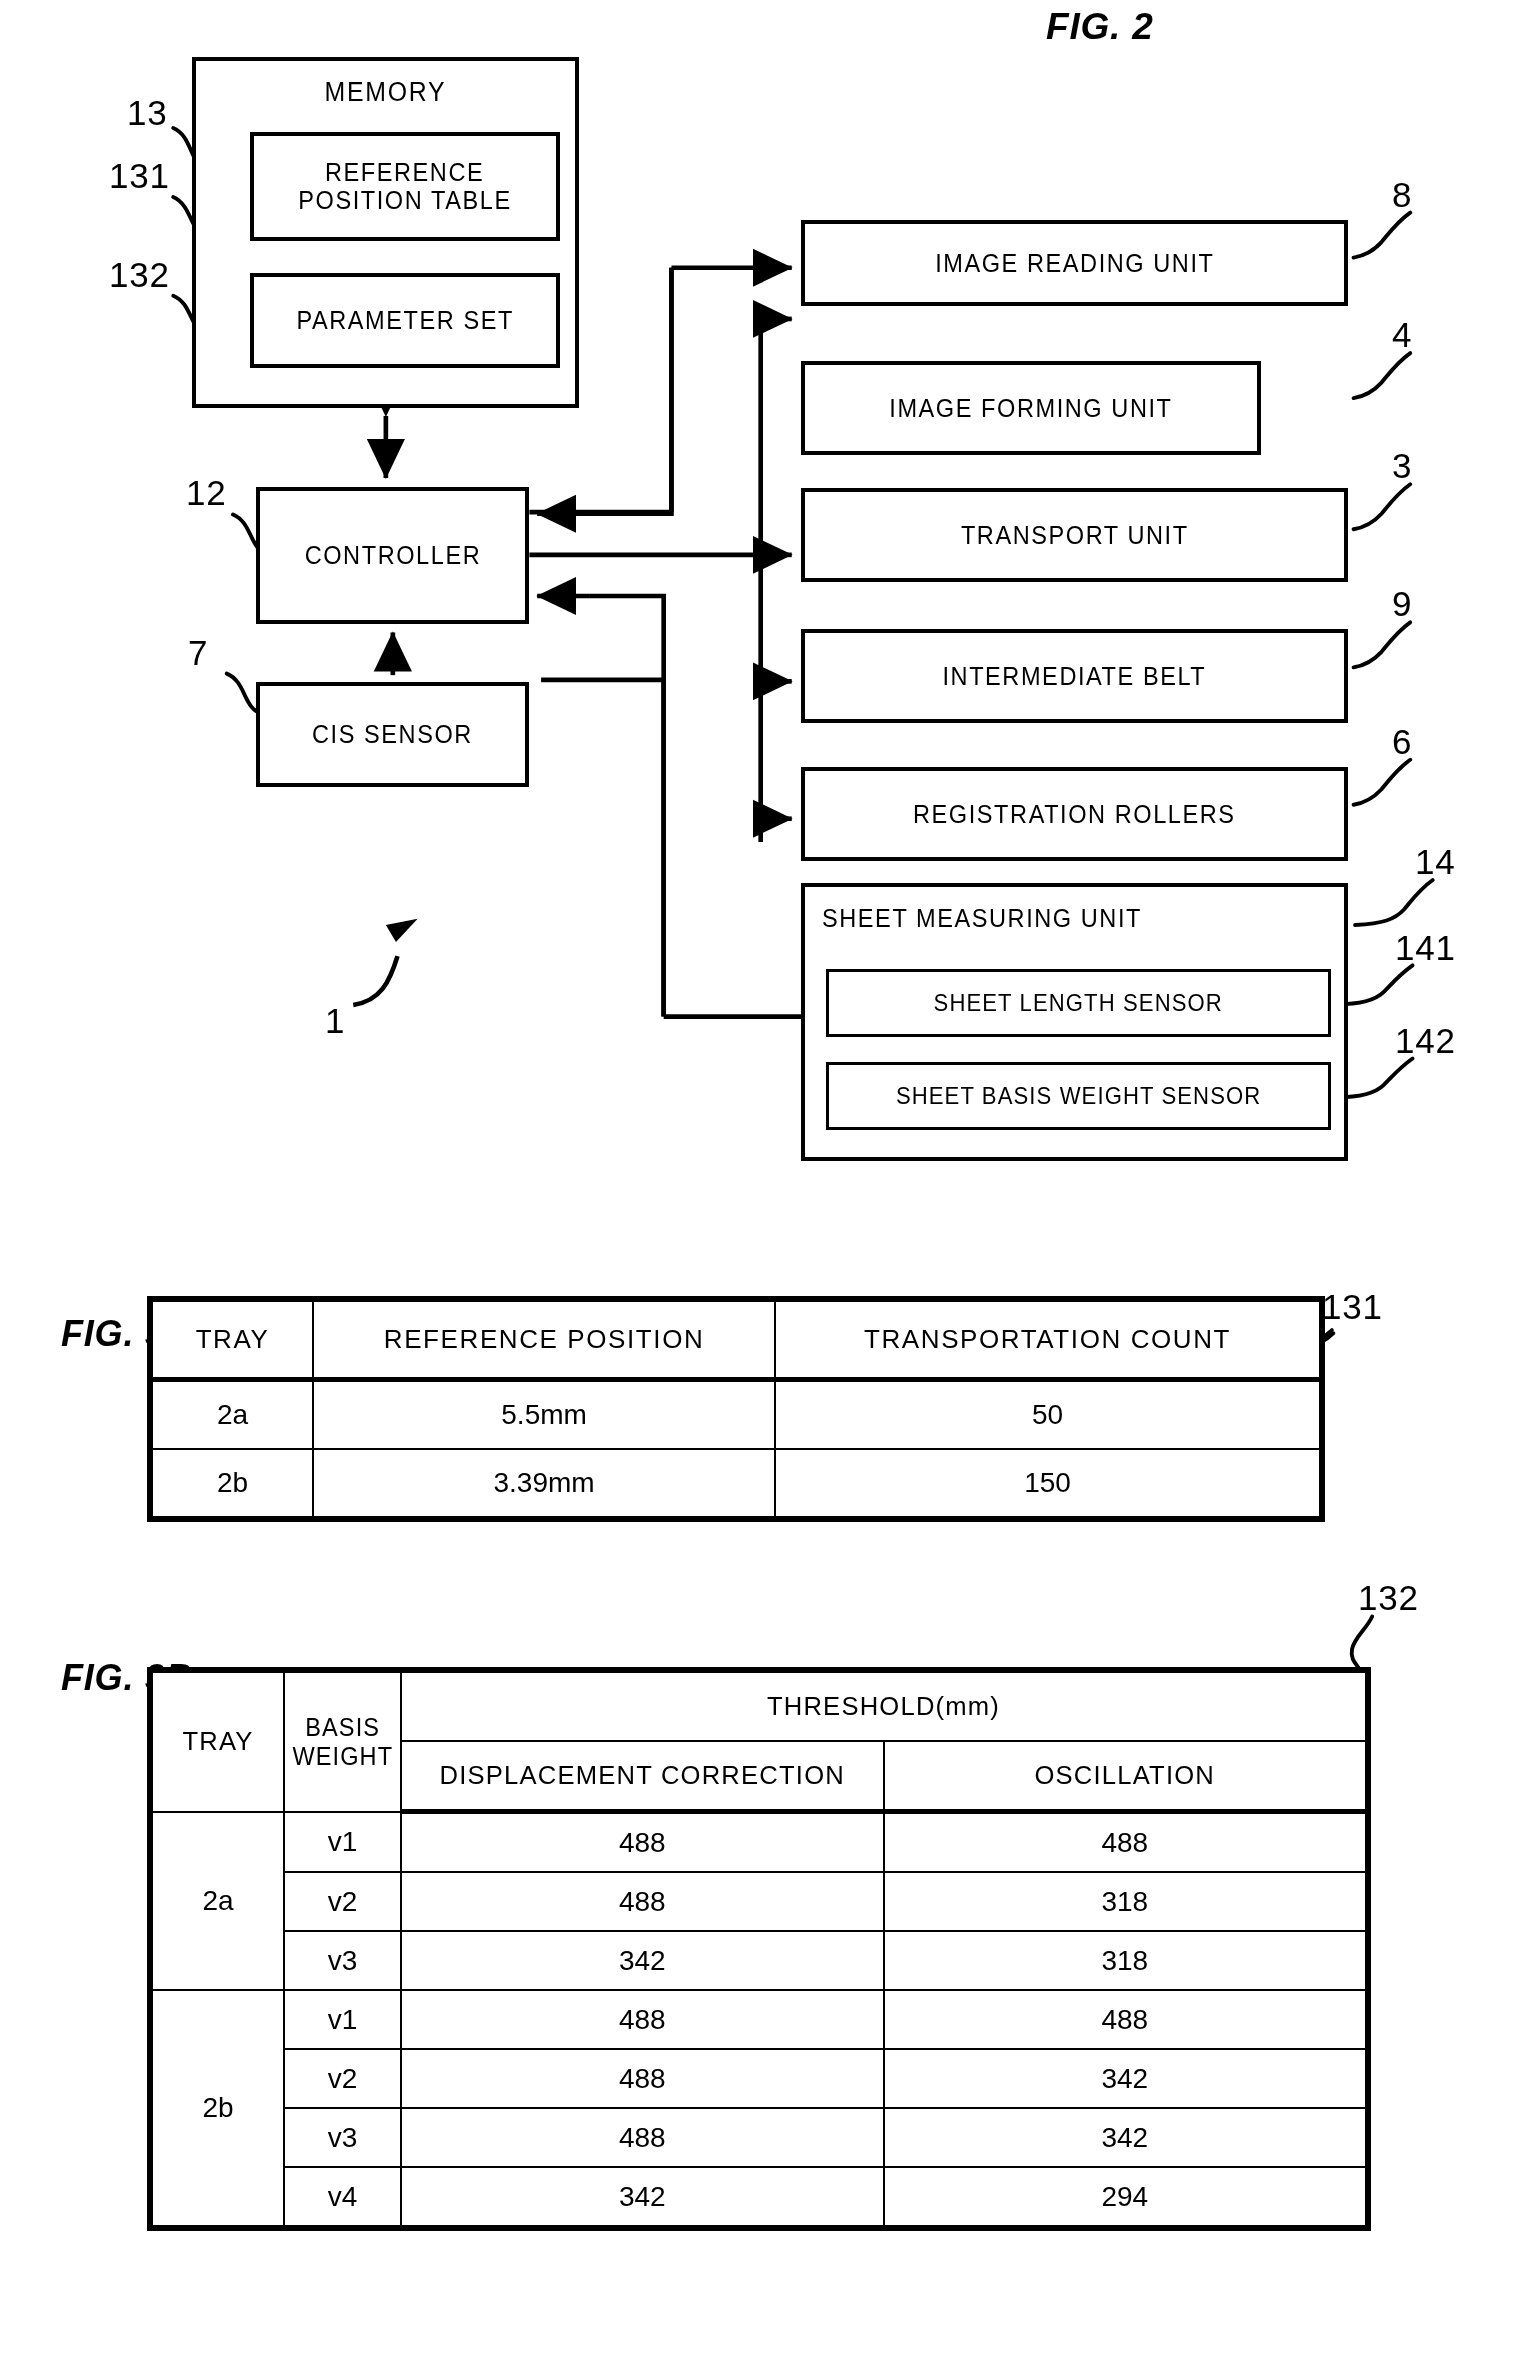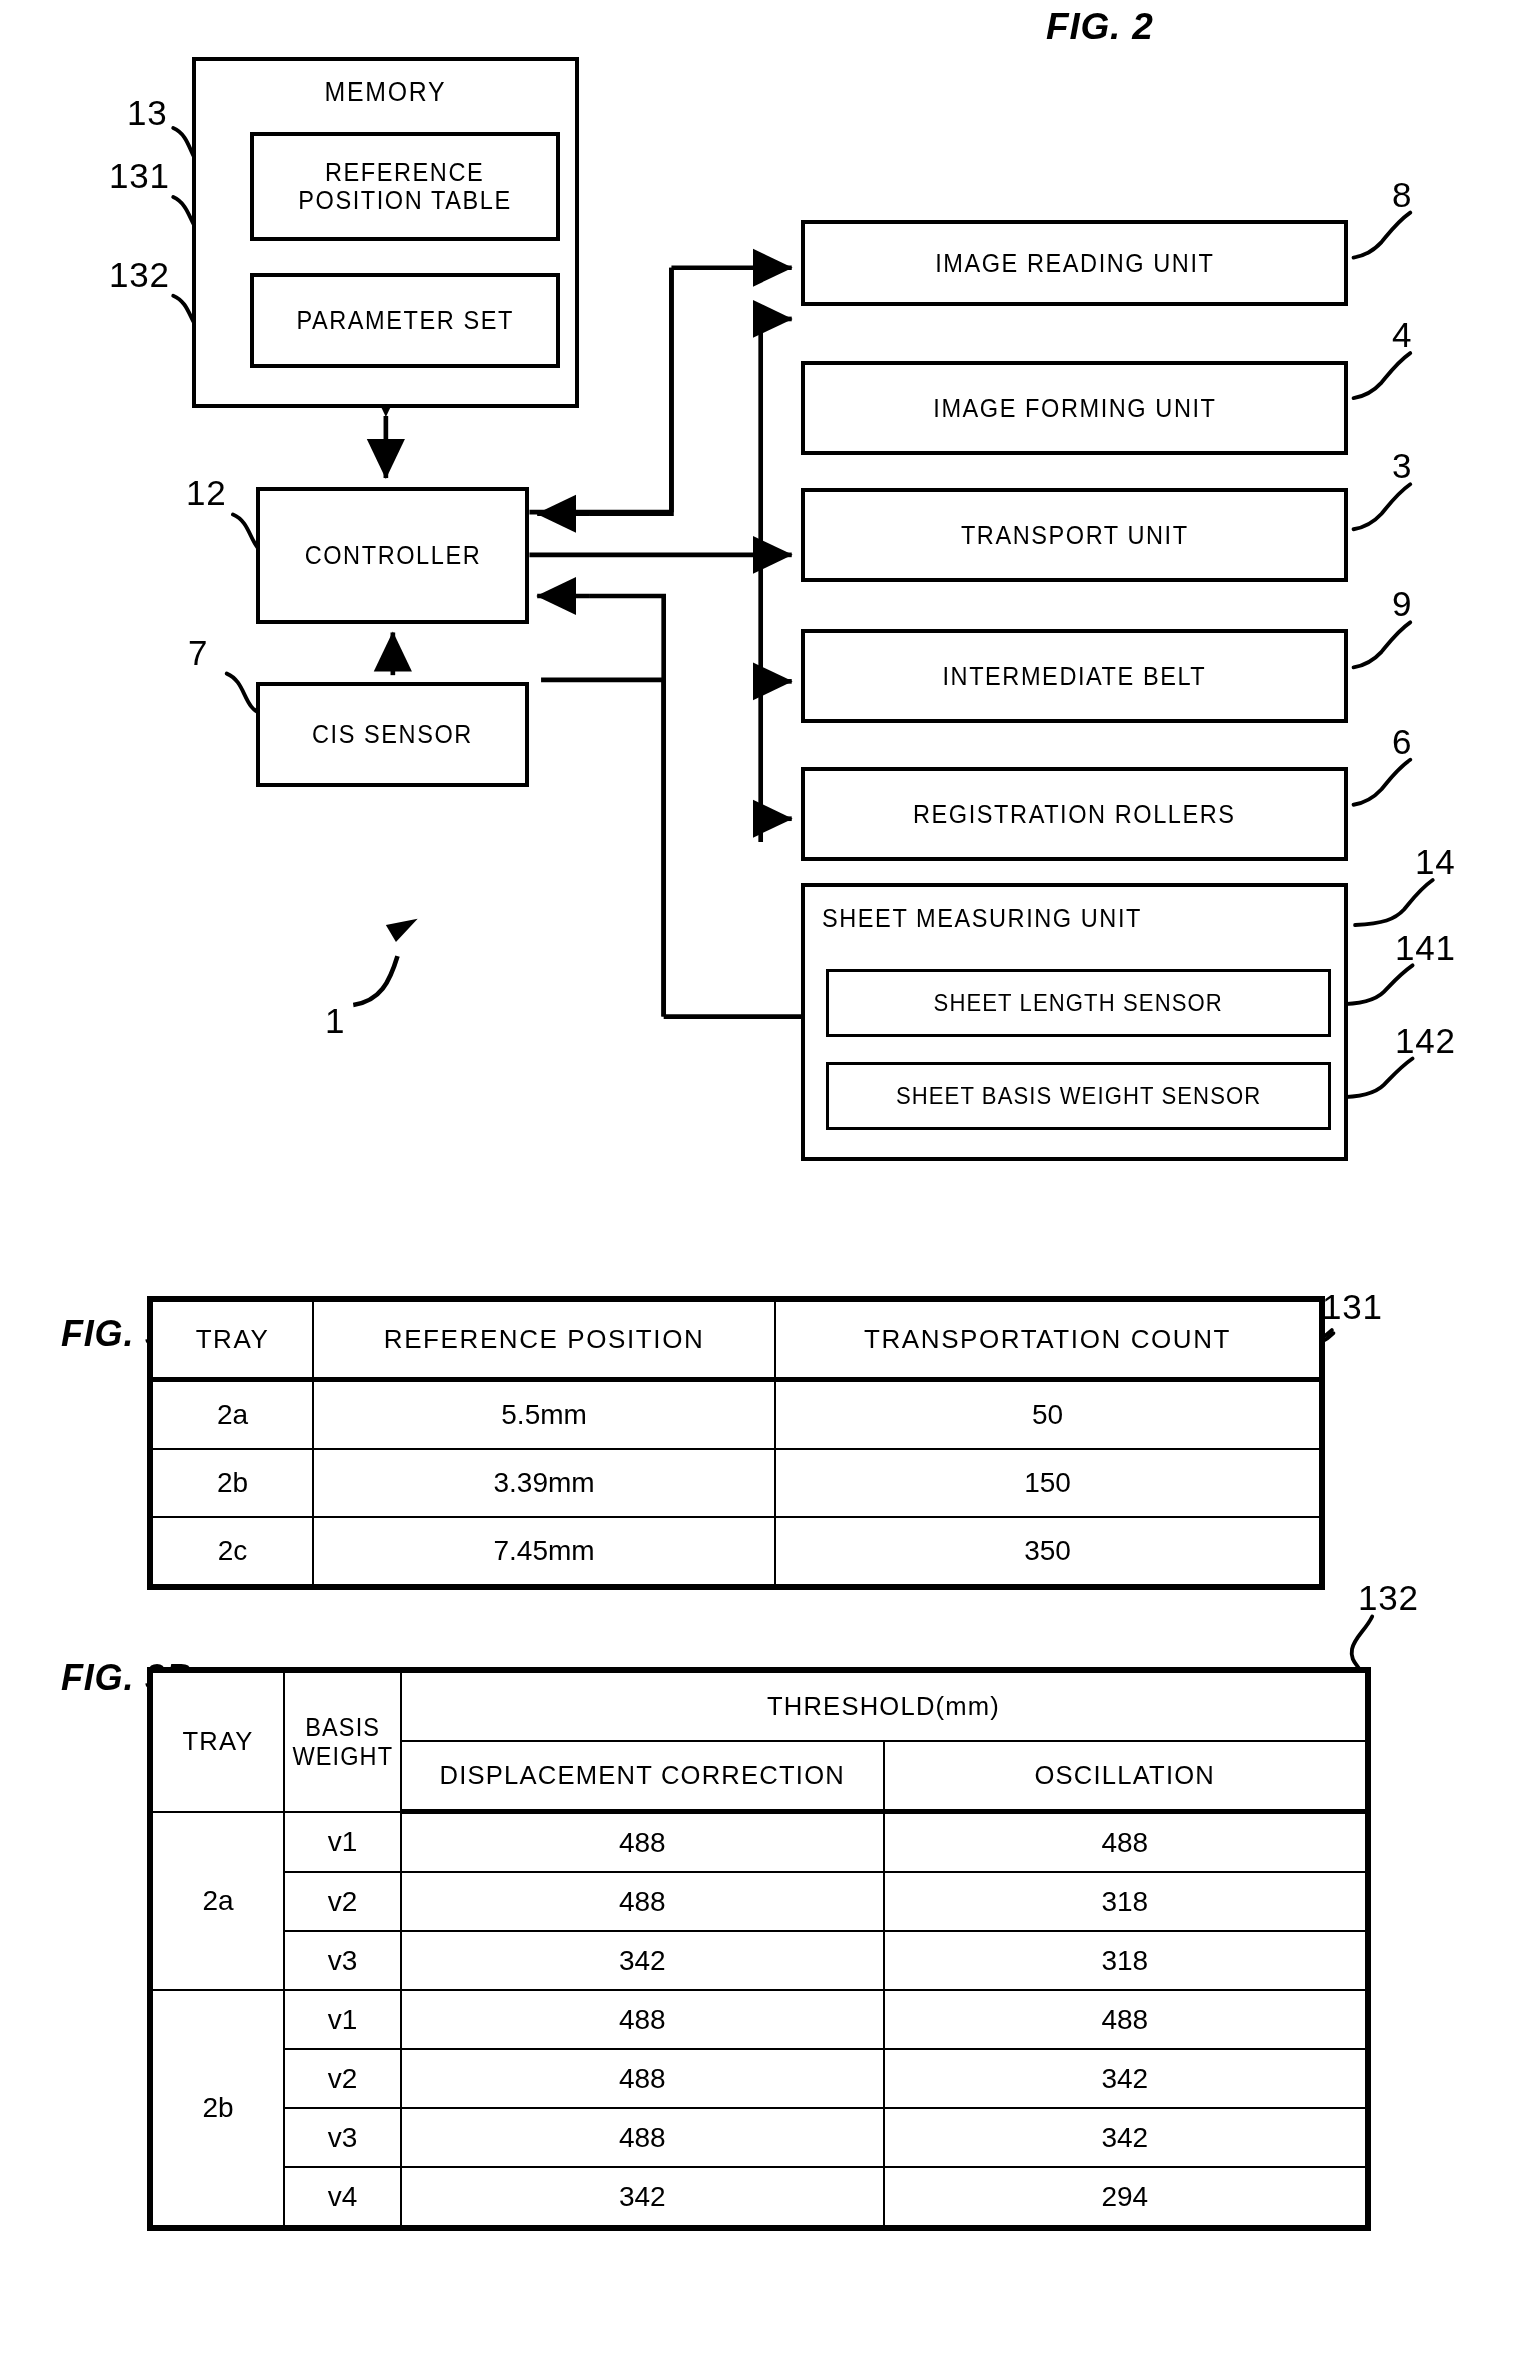--- a/index.html
+++ b/index.html
@@ -74,21 +74,21 @@
     line-height: 1.08;
   }
   #param-set-box {
     left: 250px; top: 273px; width: 310px; height: 95px; justify-content: center;
   }
 
   #controller-box { left: 256px; top: 487px; width: 273px; height: 137px; }
   #cis-sensor-box { left: 256px; top: 682px; width: 273px; height: 105px; }
 
   #image-reading-box     { left: 801px; top: 220px;  width: 547px; height: 86px; }
-  #image-forming-box     { left: 801px; top: 361px;  width: 547px; height: 94px; }
+  #image-forming-box     { left: 801px; top: 361px;  width: 460px; height: 94px; }
   #transport-box         { left: 801px; top: 488px;  width: 547px; height: 94px; }
   #intermediate-belt-box { left: 801px; top: 629px;  width: 547px; height: 94px; }
   #registration-box      { left: 801px; top: 767px;  width: 547px; height: 94px; }
 
   #sheet-measuring-box {
     left: 801px; top: 883px; width: 547px; height: 278px;
     display: block;
   }
   #sheet-measuring-title {
     position: absolute;
@@ -361,25 +361,20 @@
       <tr>
         <td>2a</td>
         <td>5.5mm</td>
         <td>50</td>
       </tr>
       <tr>
         <td>2b</td>
         <td>3.39mm</td>
         <td>150</td>
       </tr>
-      <tr>
-        <td>2c</td>
-        <td>7.45mm</td>
-        <td>350</td>
-      </tr>
     </tbody>
   </table>
 
   <div class="fig-caption" id="fig3b-caption">FIG. 3B</div>
 
   <div class="ref-num" id="ref-132b">132</div>
 
   <table class="fig-table" id="fig3b-table">
     <thead>
       <tr>

